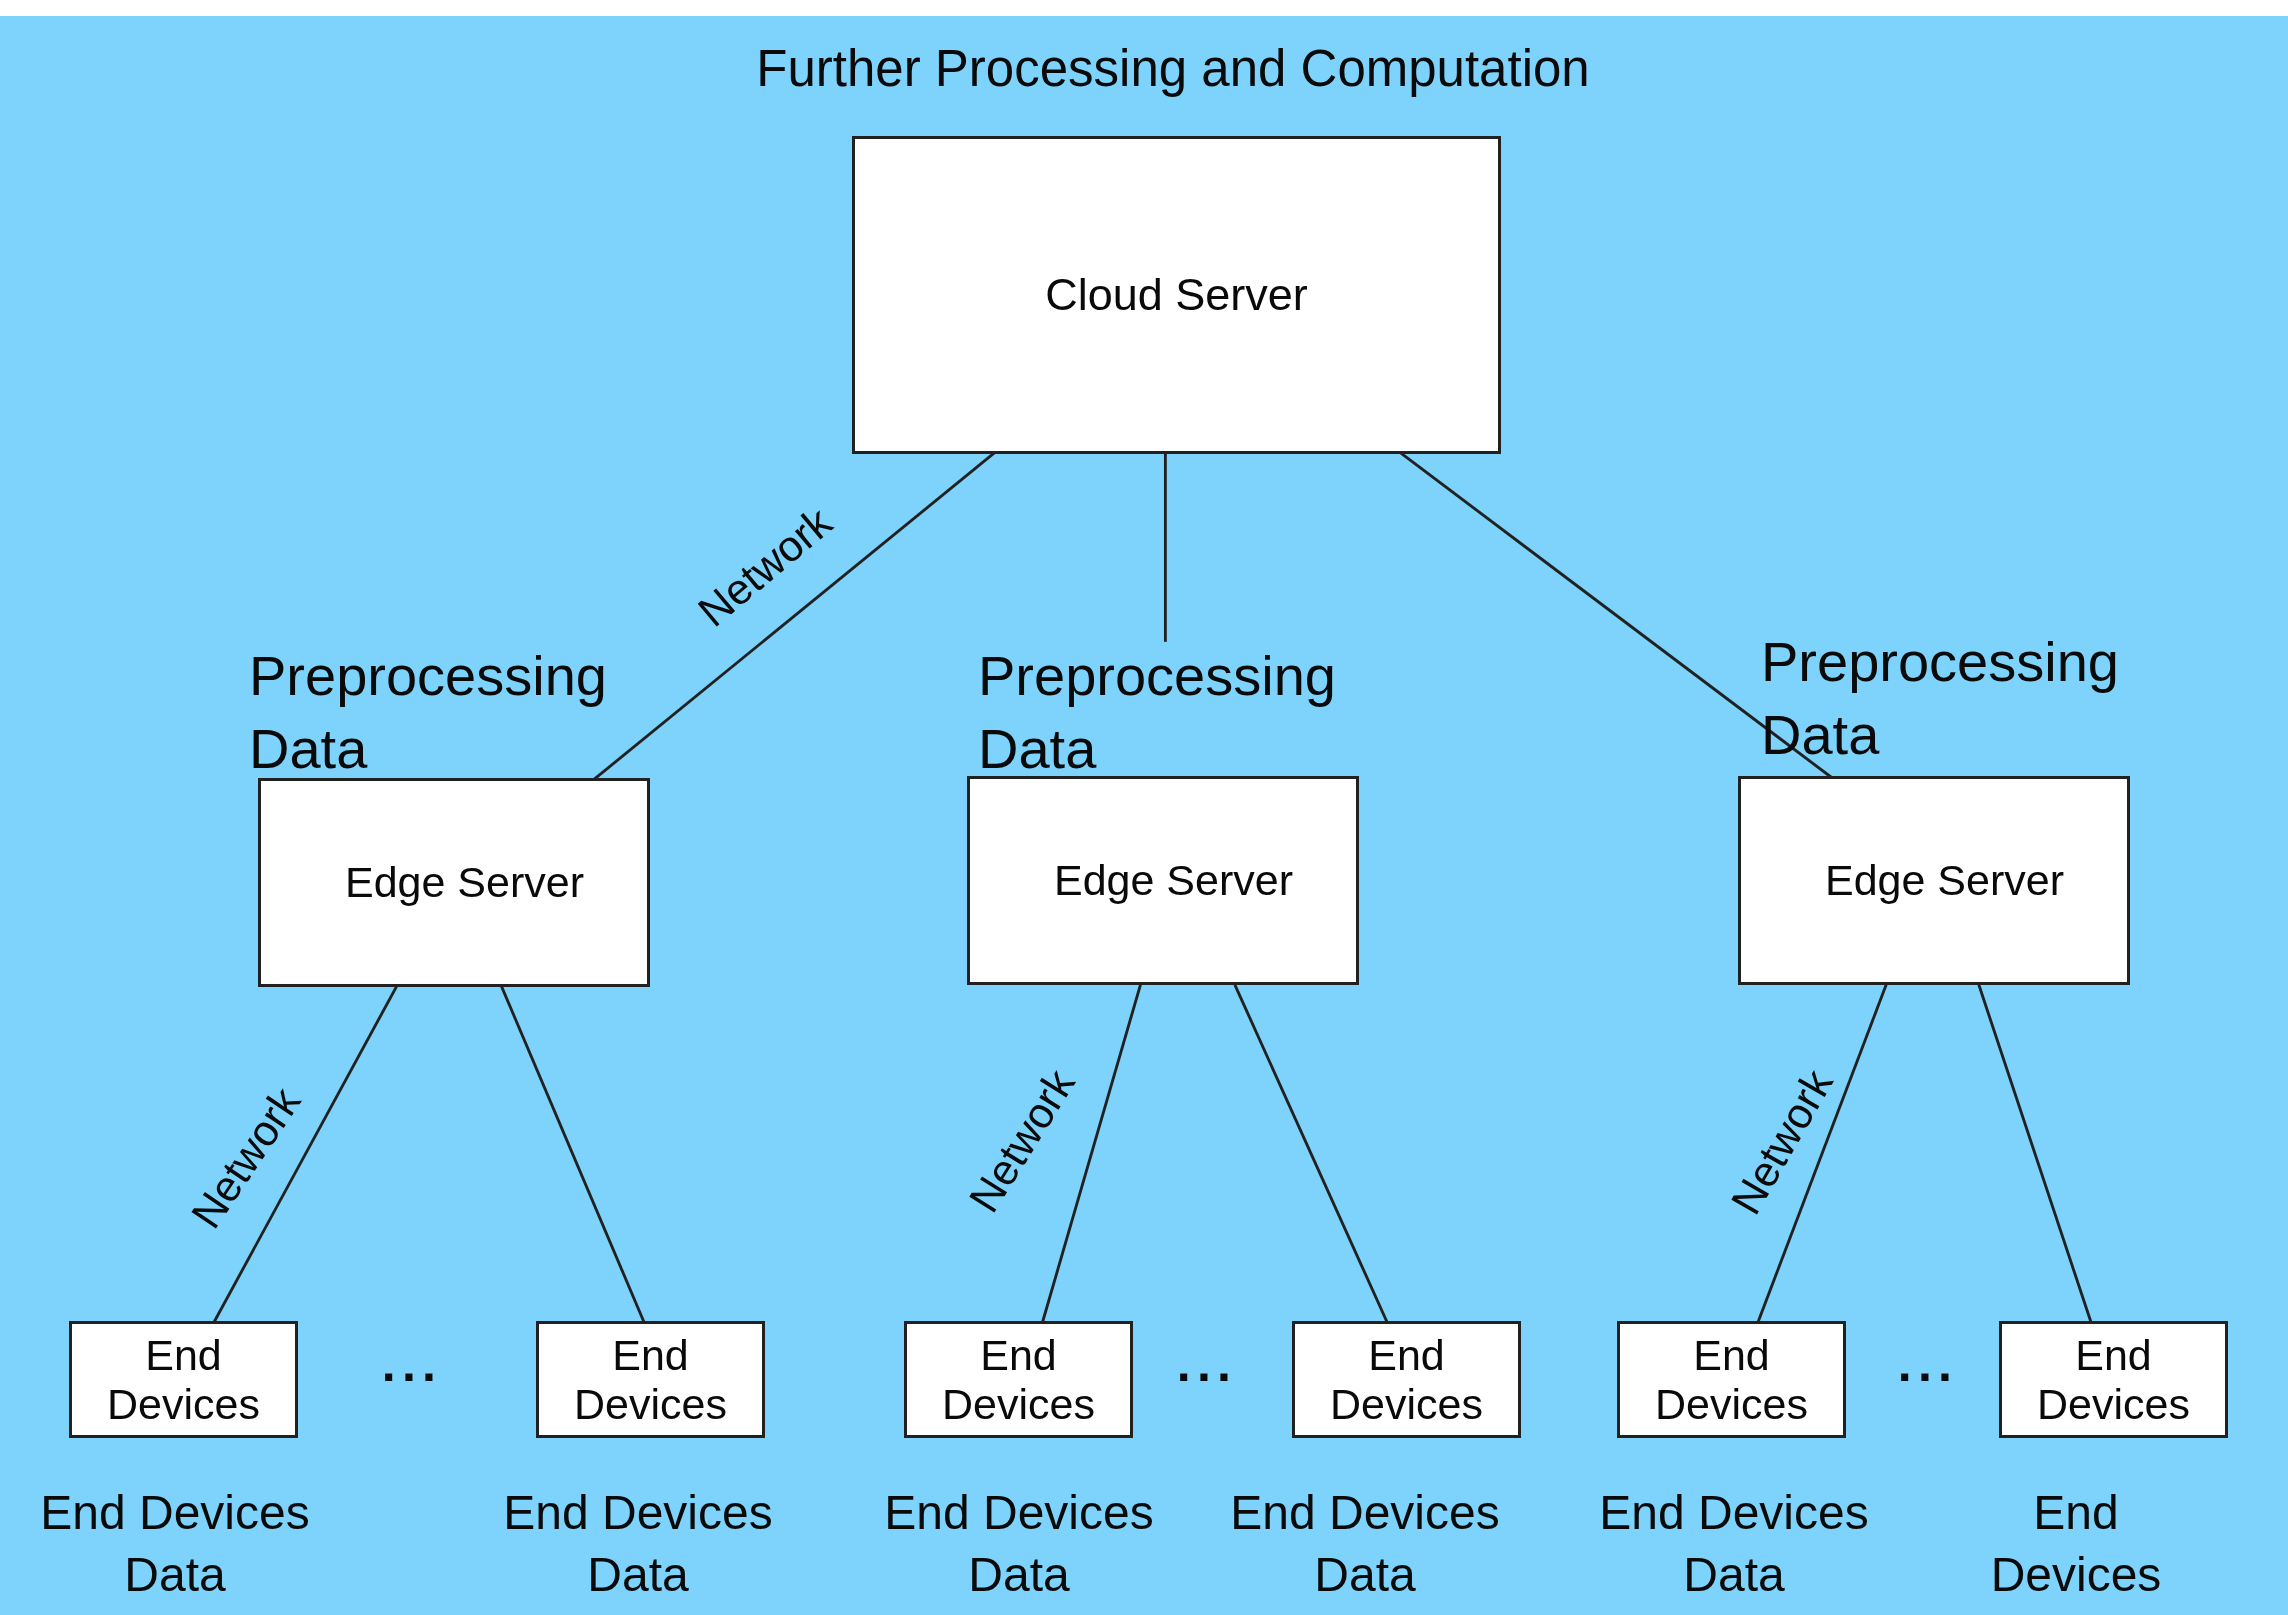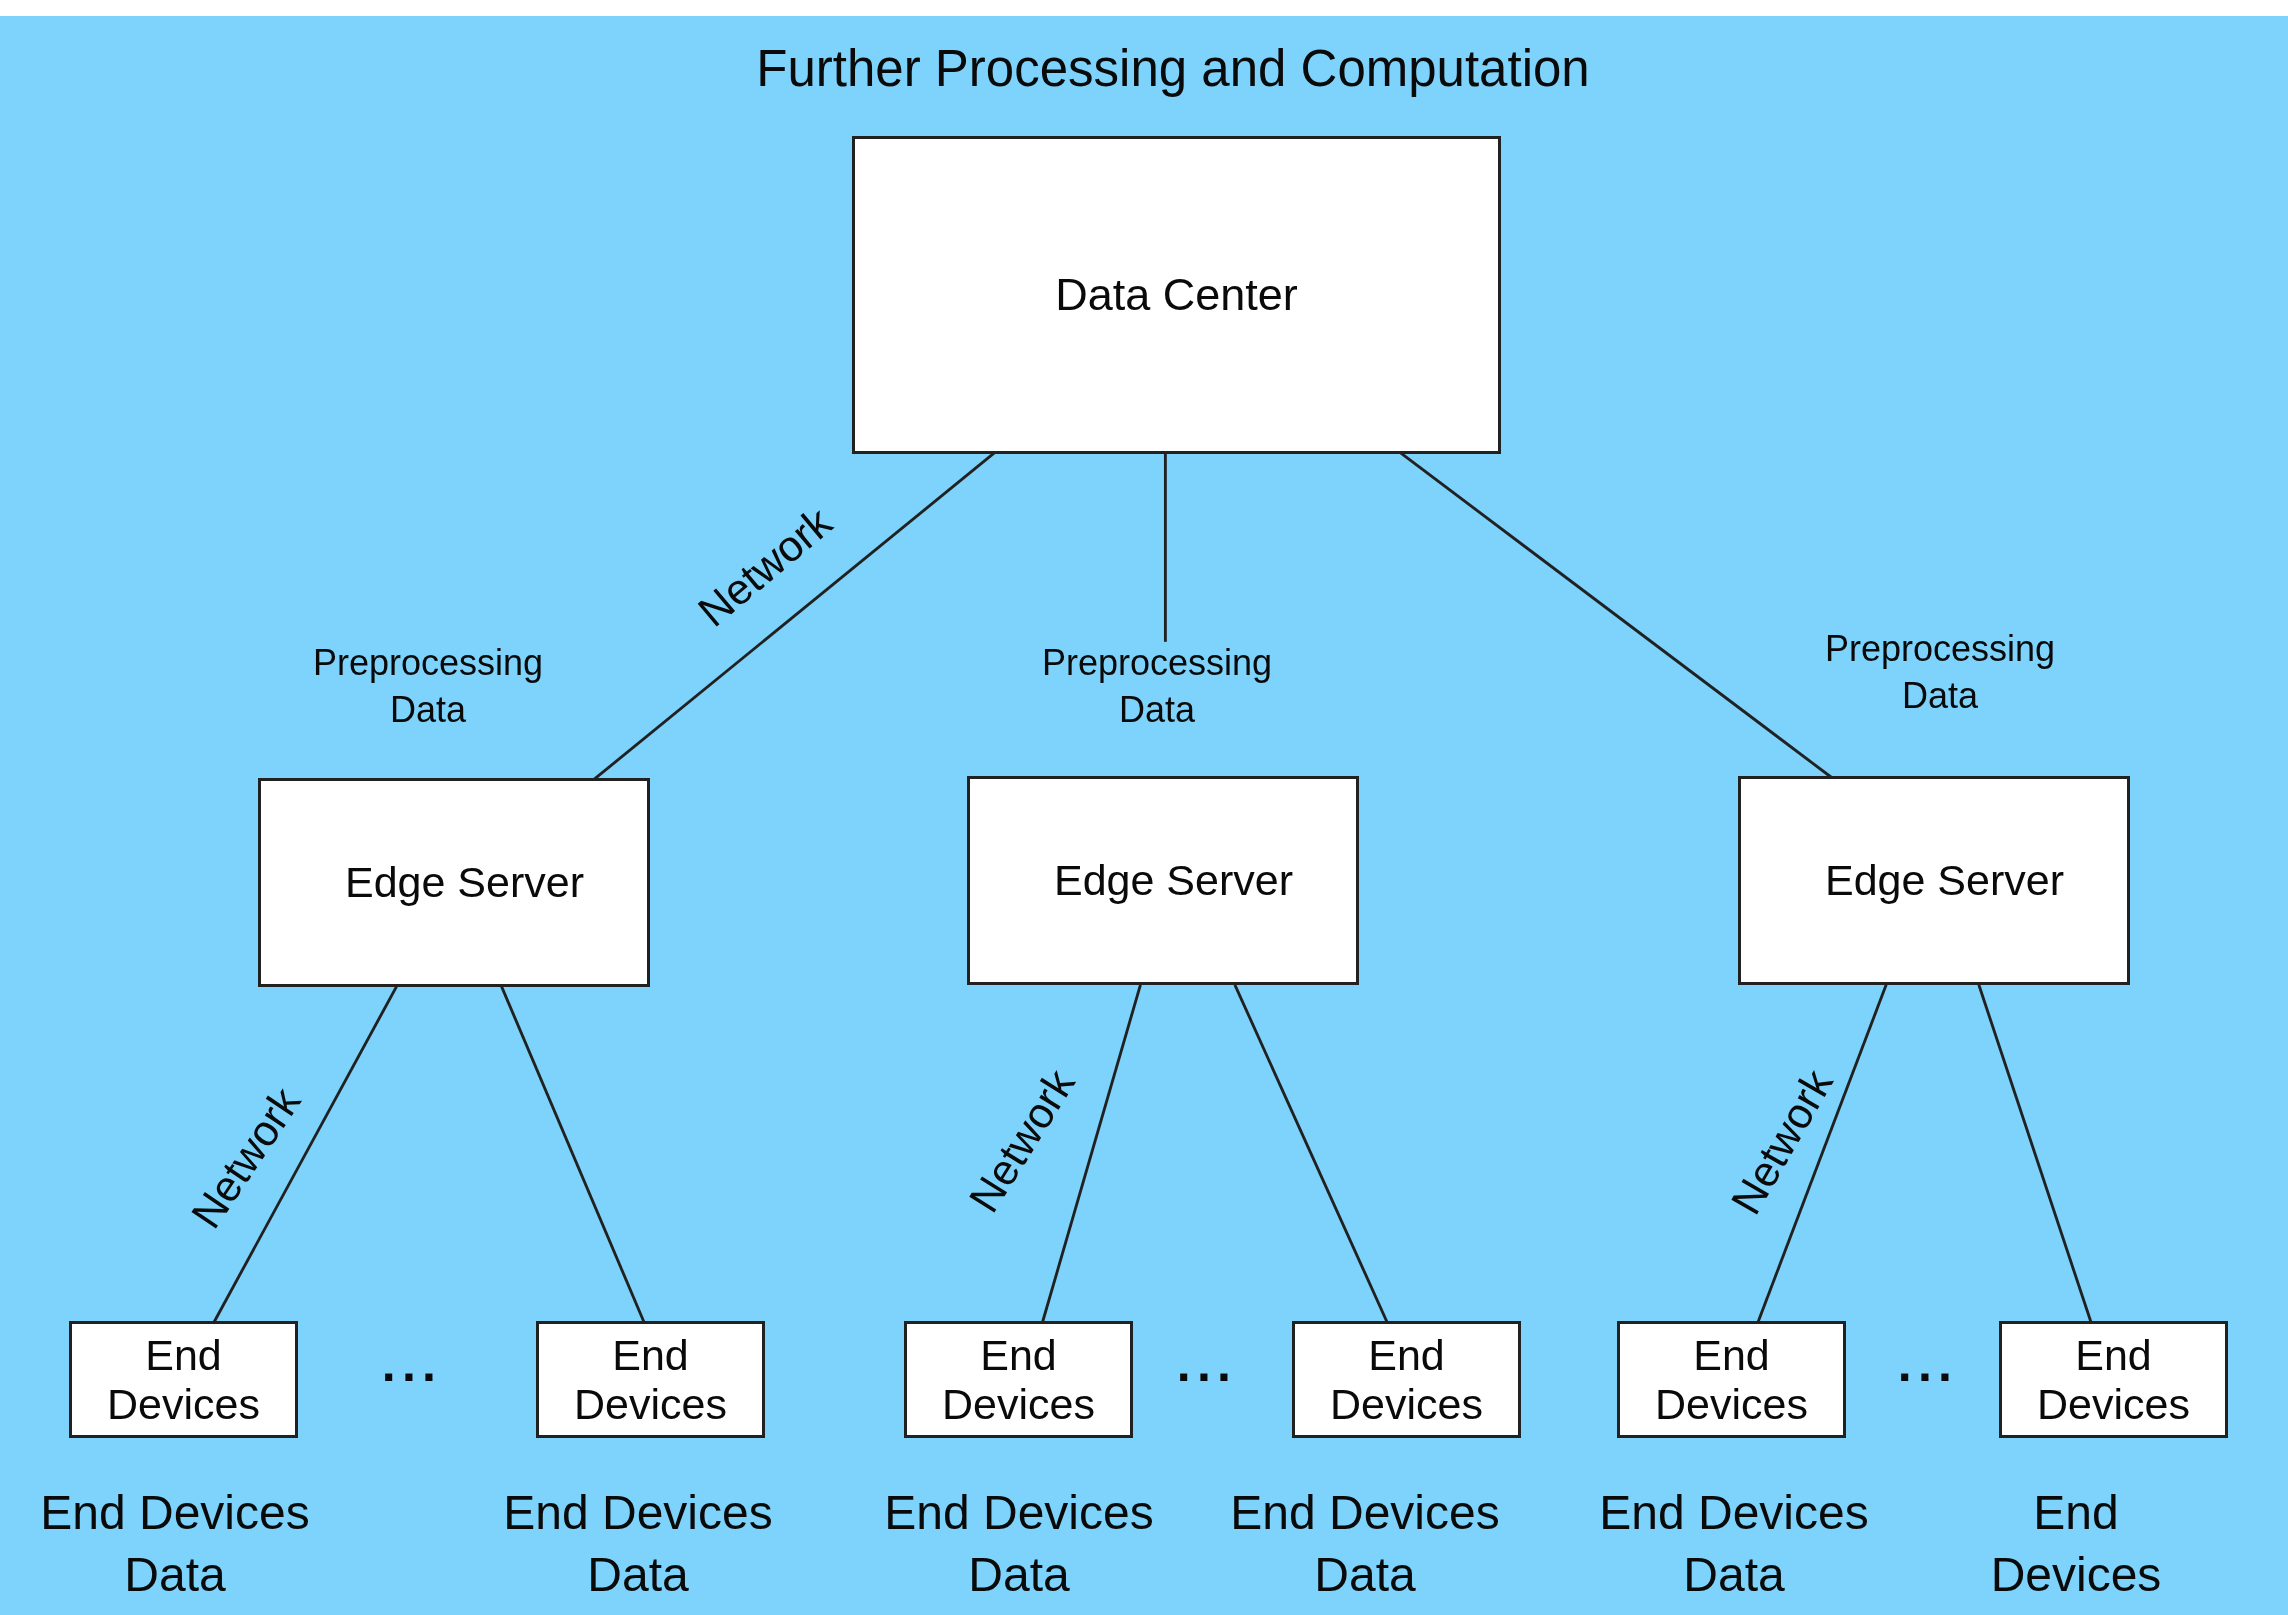--- a/index.html
+++ b/index.html
@@ -67,23 +67,23 @@
     border-width: 3.6px;
   }
   .dev-1a { left: 69px;   top: 1305px; }
   .dev-1b { left: 536px;  top: 1305px; }
   .dev-2a { left: 904px; top: 1305px; }
   .dev-2b { left: 1292px; top: 1305px; }
   .dev-3a { left: 1617px; top: 1305px; }
   .dev-3b { left: 1999px; top: 1305px; }
   .preproc-label {
     transform: translateX(-50%);
-    font-size: 36px;
+    font-size: 56px;
     line-height: 1.3;
-    text-align: center;
+    text-align: left;
     white-space: pre-line;
   }
   .pre-1 { left: 428px;  top: 624px; }
   .pre-2 { left: 1157px; top: 624px; }
   .pre-3 { left: 1940px; top: 610px; }
   .net-label {
     font-size: 43px;
     white-space: nowrap;
   }
   .net-cloud { left: 765px;  top: 551px;  transform: translate(-50%,-50%) rotate(-40deg); }
@@ -128,21 +128,21 @@
     <line x1="563" y1="1089" x2="723" y2="1466"></line>
     <line x1="1280" y1="1087" x2="1170" y2="1466"></line>
     <line x1="1386" y1="1087" x2="1557" y2="1466"></line>
     <line x1="2117" y1="1087" x2="1973" y2="1466"></line>
     <line x1="2221" y1="1087" x2="2347" y2="1466"></line>
   </svg>
 
   <div class="abs diagram-title">Further Processing and Computation</div>
 
   <div class="abs node cloud-box">
-    <span>Data Center</span>
+    <span>Cloud Server</span>
   </div>
 
   <div class="abs net-label net-cloud">Network</div>
 
   <div class="abs preproc-label pre-1">Preprocessing
 Data</div>
   <div class="abs node edge-box edge-box-1">
     <span>Edge Server</span>
   </div>
   <div class="abs net-label net-1">Network</div>

